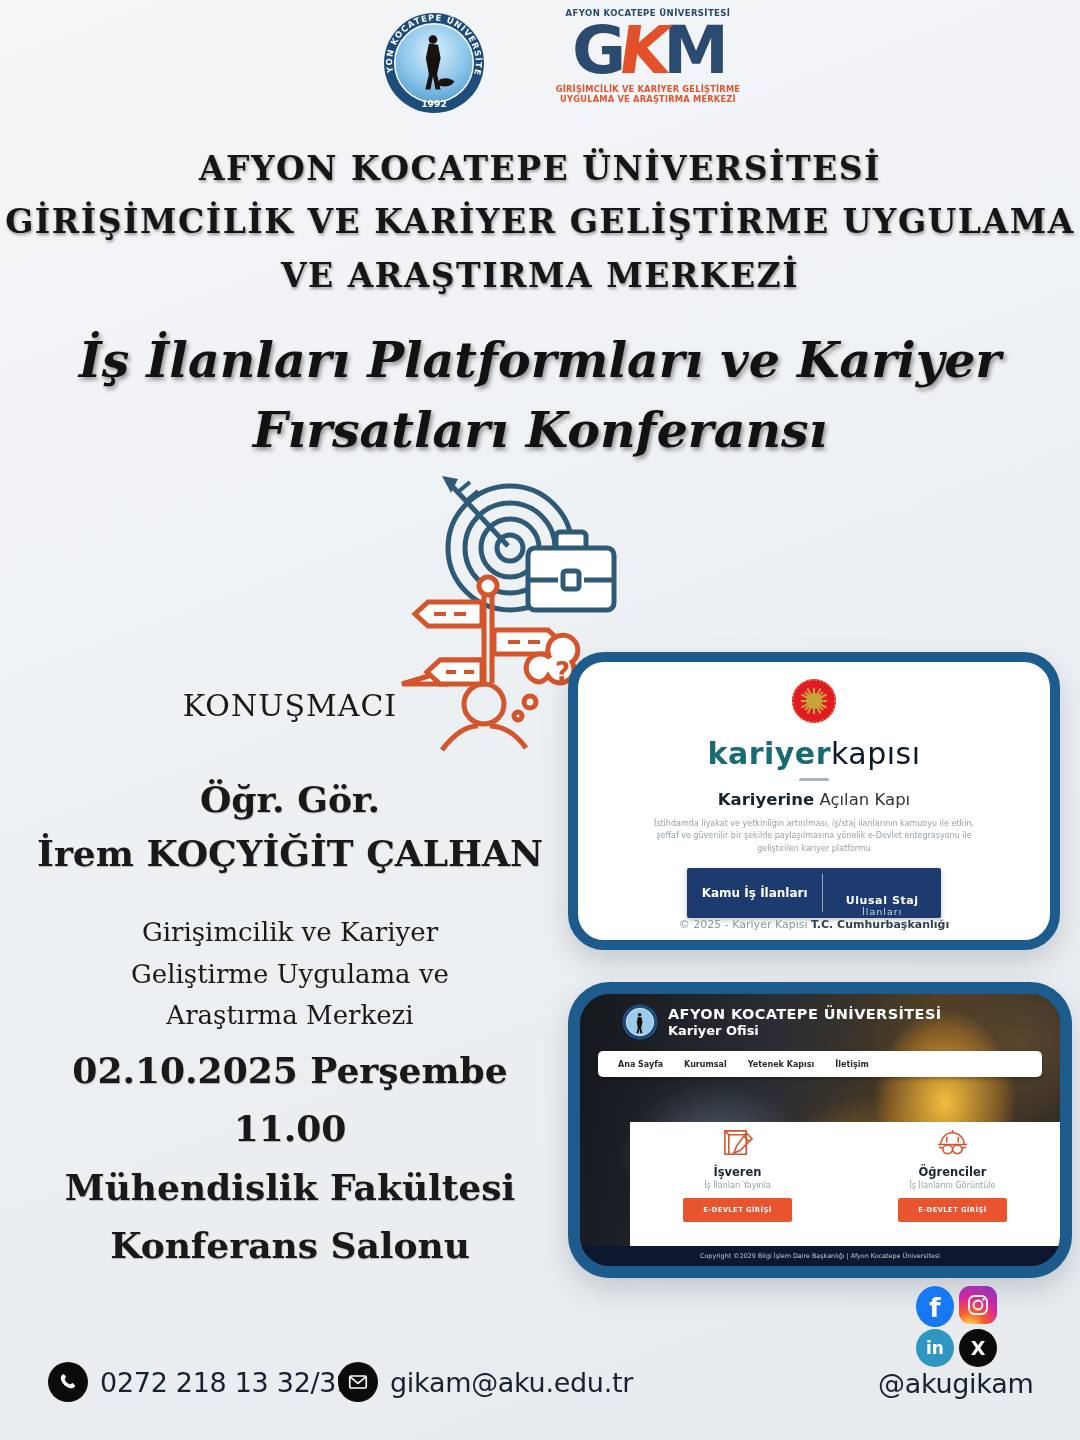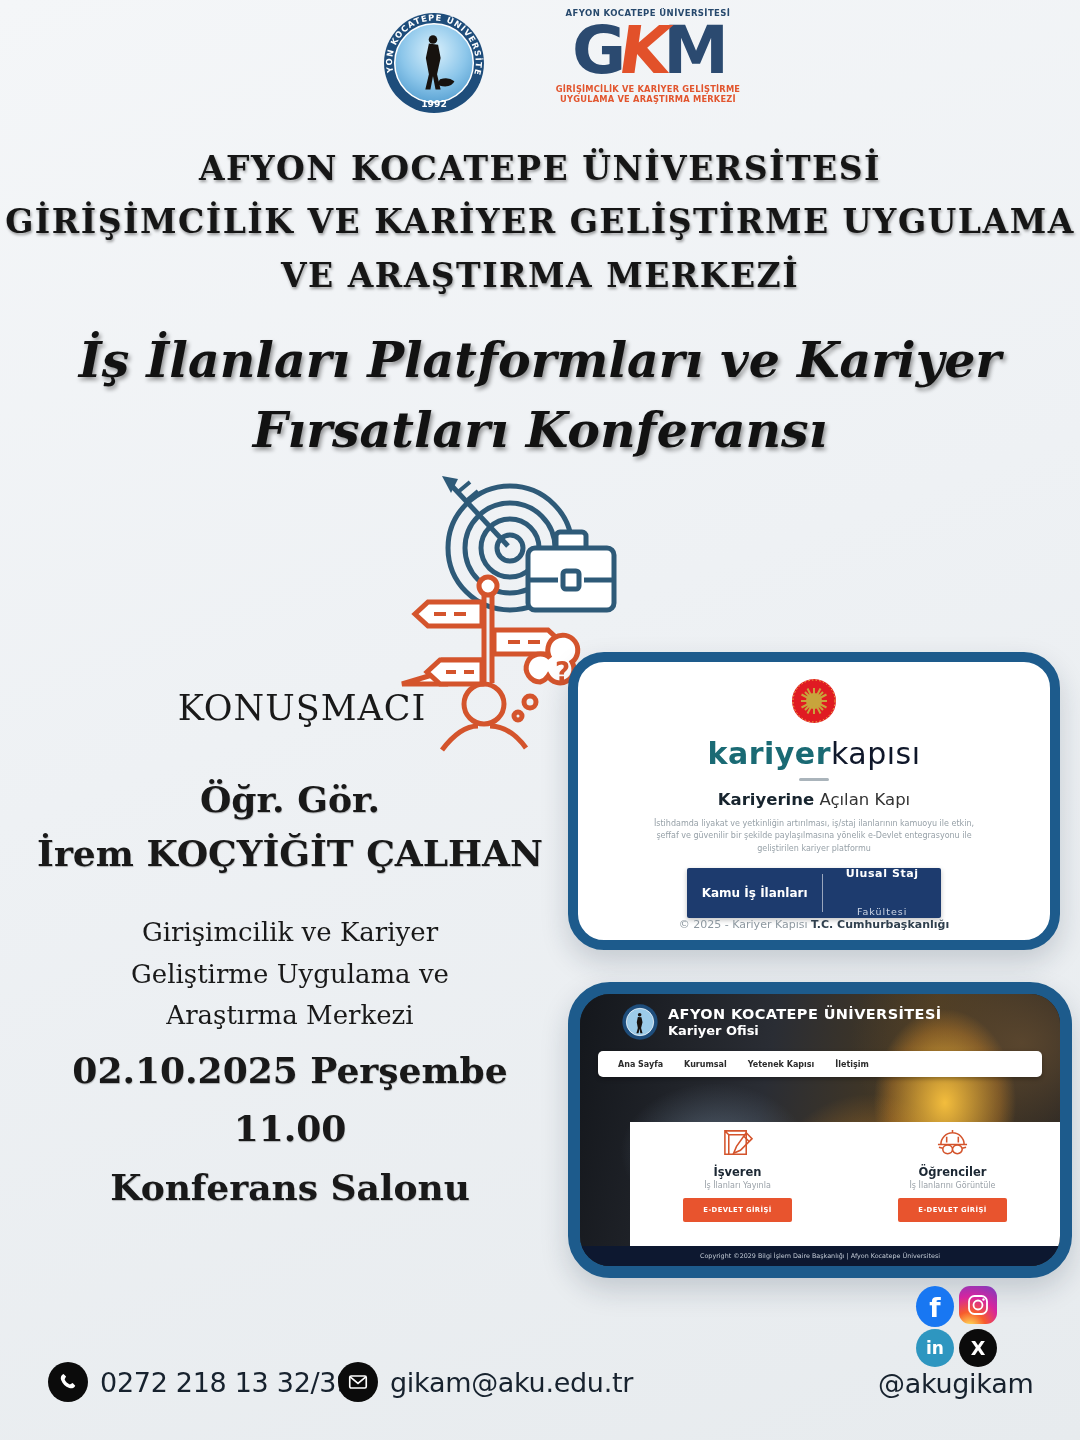--- a/index.html
+++ b/index.html
@@ -18,21 +18,21 @@
   .gkm-letters{display:flex;align-items:center;height:66px;font-weight:800;font-size:66px;letter-spacing:-5px;line-height:1;}
   .gkm-letters .g,.gkm-letters .m{color:#2b4a70;}
   .gkm-letters .k{color:#e2512a;transform:skewX(-8deg);margin:0 -2px;}
   .gkm-sub{font-size:8.3px;font-weight:700;color:#e2552e;letter-spacing:.2px;line-height:1.25;text-align:center;white-space:nowrap;}
 
   
   .org-heading{left:0;right:0;top:142px;font-weight:700;font-size:33px;letter-spacing:1.5px;line-height:1.62;color:#161616;text-shadow:1px 2px 3px rgba(0,0,0,.38);}
   .conf-title{left:0;right:0;top:326px;font-style:italic;font-weight:700;font-size:49px;line-height:1.42;color:#121212;text-shadow:2px 3px 4px rgba(0,0,0,.4);}
 
   
-  .speaker-label{left:42px;width:520px;top:688px;font-size:35px;letter-spacing:1px;font-weight:400;}
+  .speaker-label{left:30px;width:520px;top:688px;font-size:30px;letter-spacing:1px;font-weight:400;}
   .speaker-block{left:20px;width:540px;top:772px;font-weight:700;font-size:36px;line-height:1.5;text-shadow:.5px 1px 1px rgba(0,0,0,.25);}
   .center-name{left:30px;width:520px;top:912px;font-size:26px;line-height:1.6;font-weight:400;}
   .event-block{left:20px;width:540px;top:1041px;font-weight:700;font-size:36px;line-height:1.62;text-shadow:.5px 1px 1px rgba(0,0,0,.25);}
 
   
   .career-art{left:398px;top:468px;width:264px;height:292px;}
 
   
   .shot-card{border:10px solid #1d5b8c;background:#fff;box-shadow:0 12px 28px rgba(20,40,60,.18);}
 
@@ -43,21 +43,21 @@
   .kk-brand{margin-top:8px;font-size:30px;letter-spacing:.5px;}
   .kk-brand .p1{color:#1a6a74;font-weight:600;}
   .kk-brand .p2{color:#0f172a;font-weight:400;}
   .kk-divider{width:30px;height:3px;background:#aab4bb;border-radius:2px;margin:7px auto 9px;}
   .kk-tagline{font-size:16.5px;color:#333;}
   .kk-tagline .b{font-weight:700;color:#17242e;}
   .kk-desc{width:330px;margin:9px auto 0;font-size:8px;line-height:1.55;color:#97a1a8;}
   .kk-btns{width:254px;height:50px;margin:13px auto 0;display:flex;background:#1d3b6e;border-radius:2px;color:#fff;box-shadow:0 2px 5px rgba(0,0,0,.25);}
   .kk-btn1{flex:1.15;display:flex;align-items:center;justify-content:center;font-size:12px;font-weight:700;}
   .kk-sep{width:1px;background:rgba(255,255,255,.55);margin:6px 0;}
-  .kk-btn2{flex:1;display:flex;flex-direction:column;align-items:center;justify-content:space-between;line-height:1.15;}
+  .kk-btn2{flex:1;display:flex;flex-direction:column;align-items:center;justify-content:flex-end;line-height:1.15;}
   .kk-btn2 .l1{font-size:11px;font-weight:700;letter-spacing:.6px;}
   .kk-btn2 .l2{font-size:9.5px;font-weight:400;letter-spacing:1px;color:#cdd6e6;}
   .kk-footer{font-size:11px;color:#8d98a0;}
   .kk-footer .b{font-weight:700;color:#30404e;}
 
   
   .ko-card{left:568px;top:982px;width:480px;height:272px;border:12px solid #1d5b8c;border-radius:42px;overflow:hidden;background:#23262b;box-shadow:0 12px 28px rgba(20,40,60,.18);font-family:"DejaVu Sans",sans-serif;}
   .ko-photo{position:absolute;inset:0;
     background:
       radial-gradient(95px 125px at 76% 40%, rgba(252,196,62,.95), rgba(248,160,40,.3) 58%, transparent 75%),
@@ -193,20 +193,21 @@
 
   <div class="abs center center-name">
     <div>Girişimcilik ve Kariyer</div>
     <div>Geliştirme Uygulama ve</div>
     <div>Araştırma Merkezi</div>
   </div>
 
   <div class="abs center event-block">
     <div>02.10.2025 Perşembe</div>
     <div>11.00</div>
+    <div>Mühendislik Fakültesi</div>
     <div>Konferans Salonu</div>
   </div>
 
   <div class="abs shot-card kk-card">
     <div class="kk-inner">
       <svg class="kk-emblem" viewBox="0 0 46 46">
         <circle cx="23" cy="23" r="22" fill="#e01b22"></circle>
         <circle cx="23" cy="23" r="21" fill="none" stroke="#f4c04a" stroke-width="1" stroke-dasharray="1.5 2.2"></circle>
         <g fill="#c8a43c">
           <circle cx="23" cy="23" r="8"></circle>
@@ -222,21 +223,21 @@
       <div class="kk-tagline">
         <span class="b">Kariyerine</span>
         <span>Açılan Kapı</span>
       </div>
       <div class="kk-desc">İstihdamda liyakat ve yetkinliğin artırılması, iş/staj ilanlarının kamuoyu ile etkin, şeffaf ve güvenilir bir şekilde paylaşılmasına yönelik e-Devlet entegrasyonu ile geliştirilen kariyer platformu</div>
       <div class="kk-btns">
         <div class="kk-btn1">Kamu İş İlanları</div>
         <div class="kk-sep"></div>
         <div class="kk-btn2">
           <span class="l1">Ulusal Staj</span>
-          <span class="l2">Fakültesi</span>
+          <span class="l2">İlanları</span>
         </div>
       </div>
       <div class="kk-footer">
         <span>© 2025 - Kariyer Kapısı</span>
         <span class="b">T.C. Cumhurbaşkanlığı</span>
       </div>
     </div>
   </div>
 
   <div class="abs ko-card">

